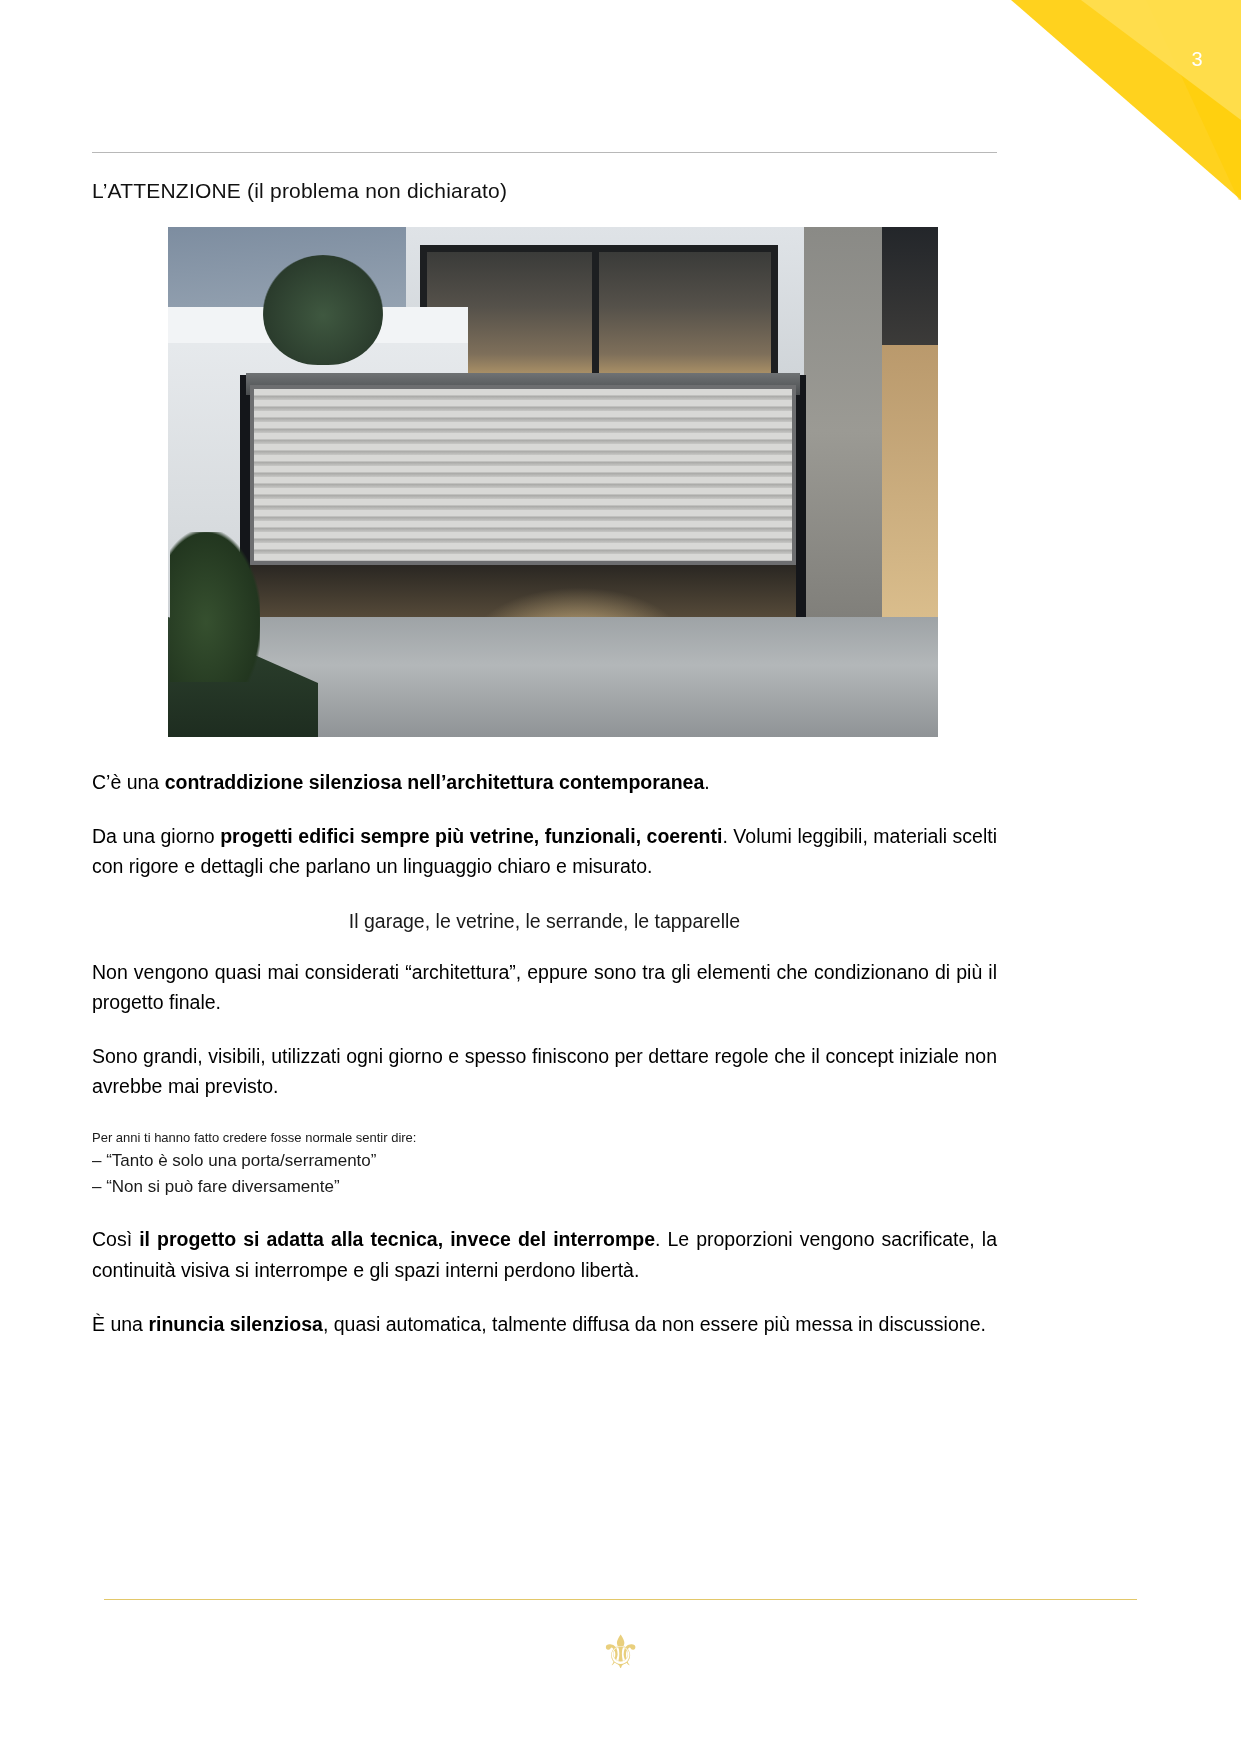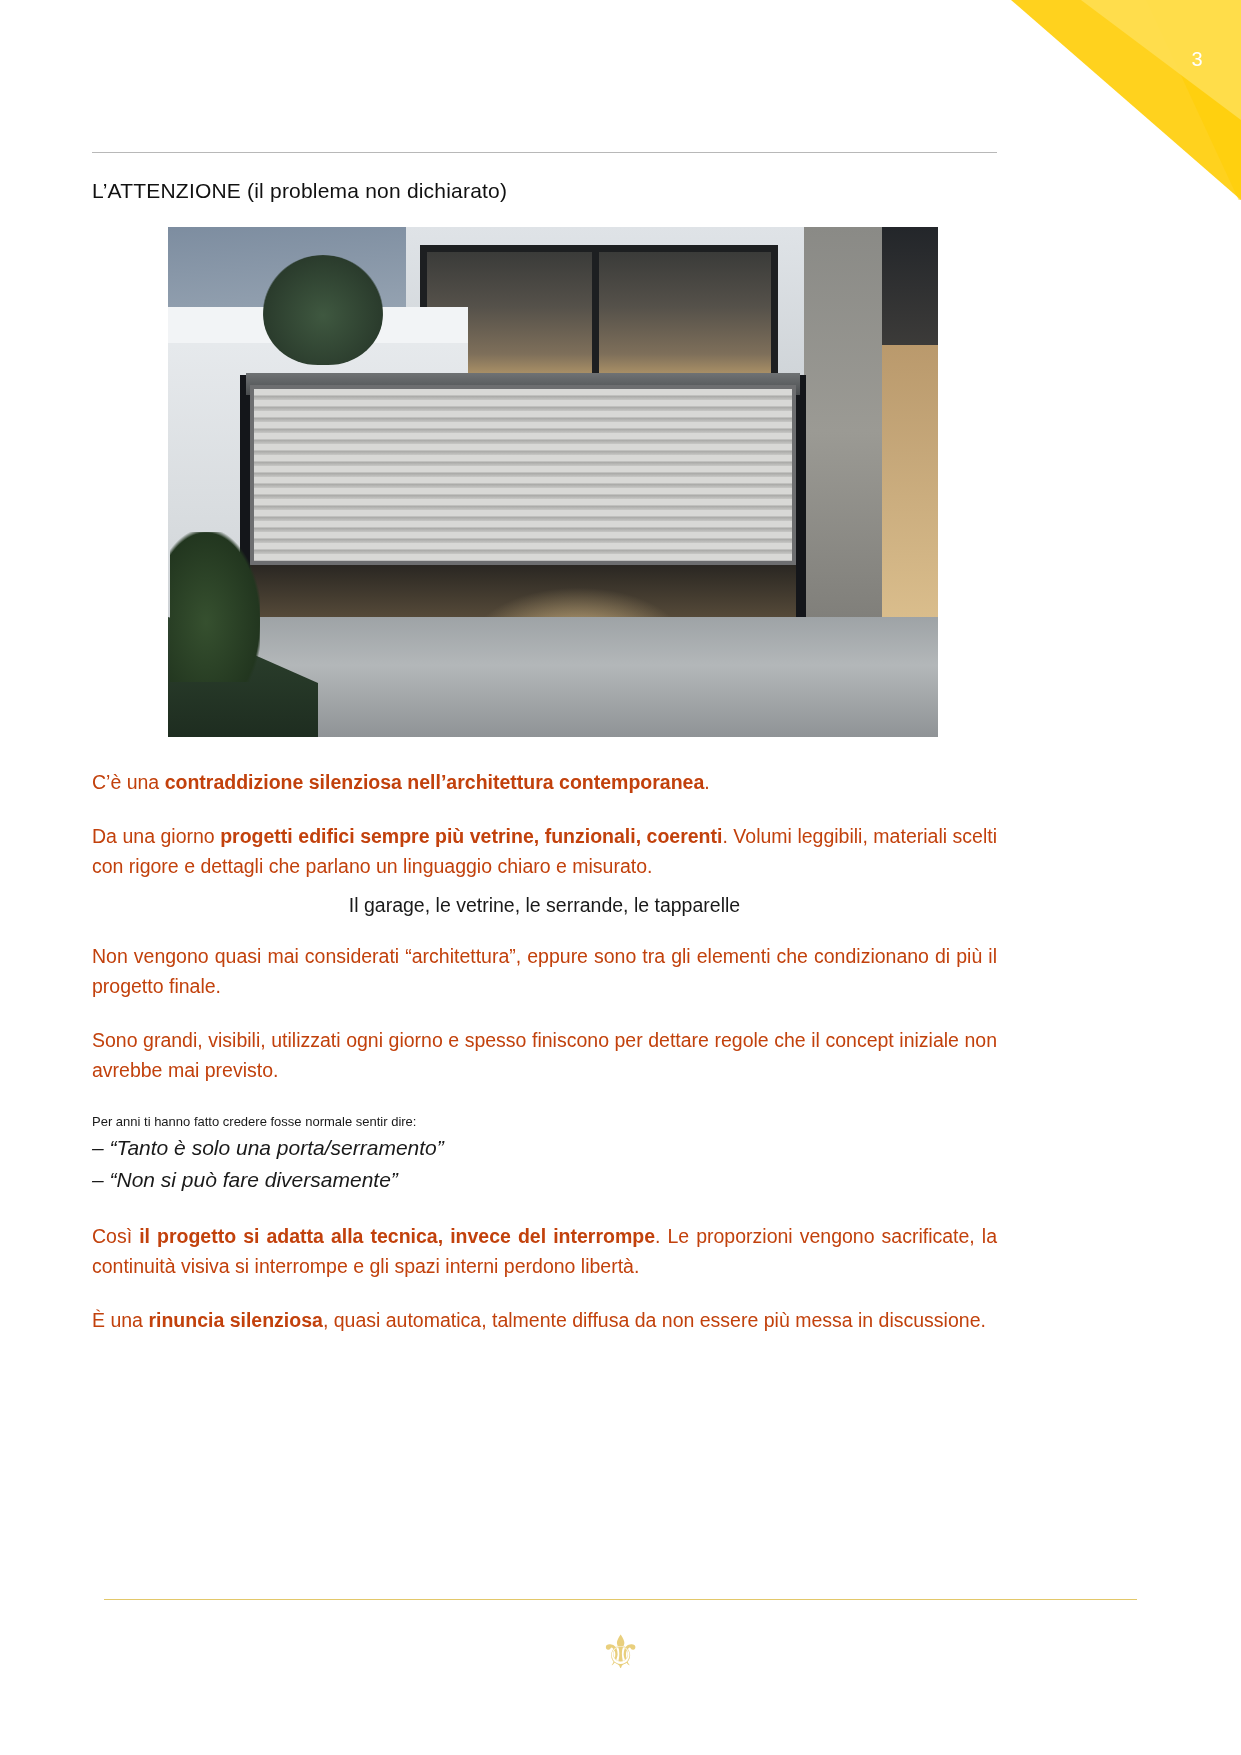--- a/index.html
+++ b/index.html
@@ -204,33 +204,32 @@
     position: absolute;
     left: 2px; bottom: 55px;
     width: 90px; height: 150px;
     background: radial-gradient(ellipse at 40% 60%, #36502f 0%, #22361f 70%, rgba(34,54,31,0) 74%);
   }
   
   p.para {
     margin: 24px 0 0 0;
     font-size: 19.5px;
     line-height: 1.55;
-    color: #c2410c;
+    color: #000000;
     text-align: justify;
   }
   p.para.first { margin-top: 30px; }
   .b { font-weight: bold; }
   .centered {
     text-align: center;
-    margin-top: 12px;
+    margin-top: 28px;
     font-size: 19.5px;
   }
   .list-line {
-    font-style: italic;
-    font-size: 21px;
+    font-size: 17px;
     line-height: 1.55;
   }
   .lead-block { margin-top: 26px; }
   .lead-block .lead { font-size: 13px; line-height: 1.55; }
   
   .footer-rule {
     position: absolute;
     left: 104px;
     right: 104px;
     bottom: 155px;

